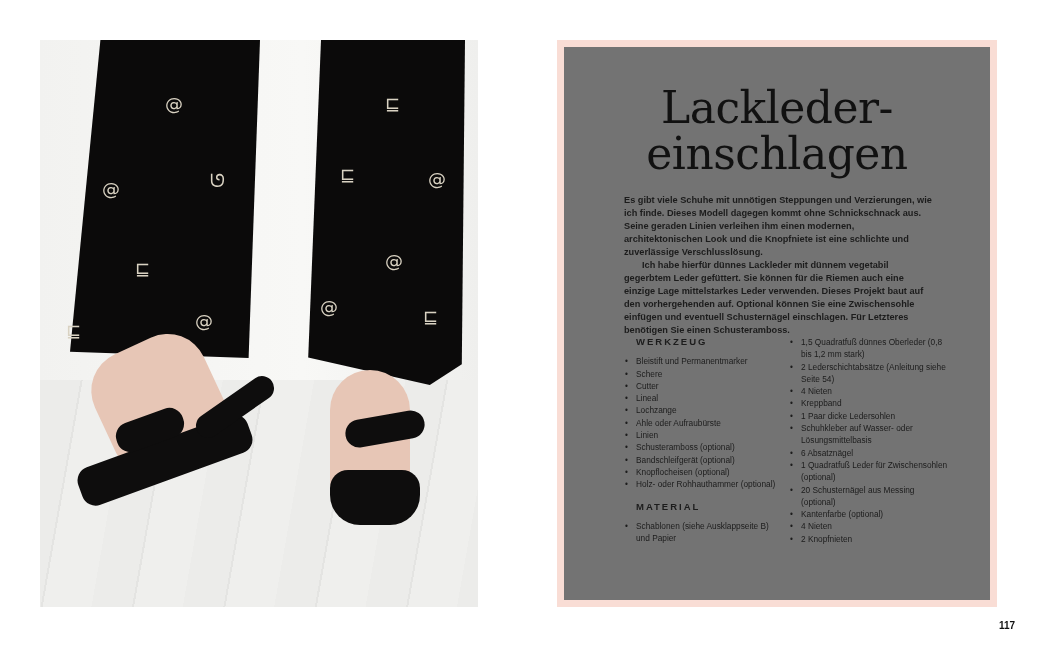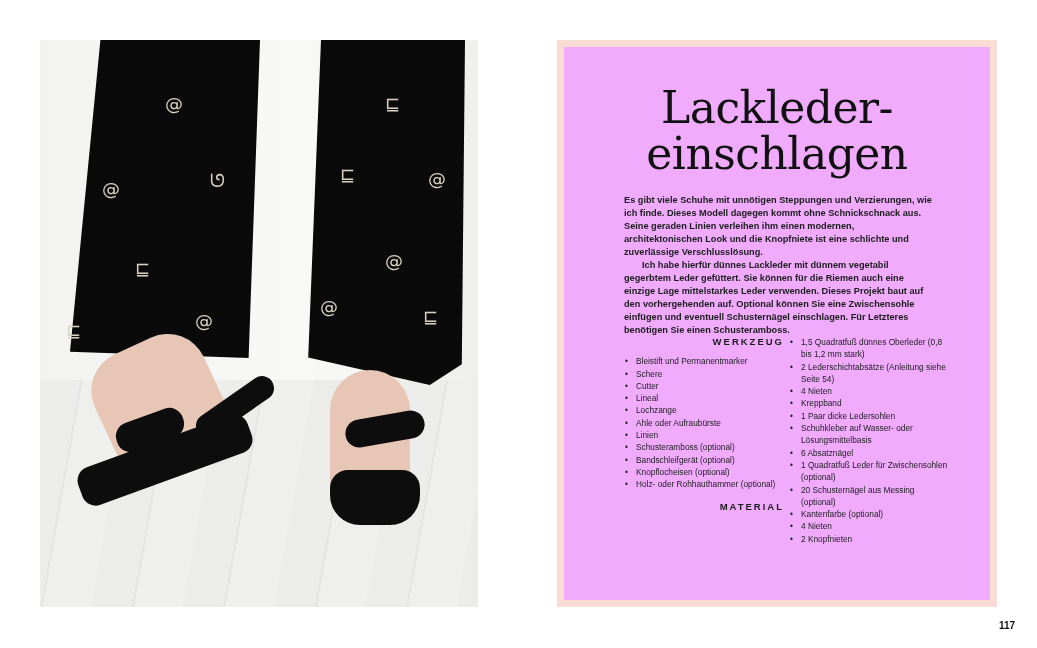--- a/index.html
+++ b/index.html
@@ -6,29 +6,29 @@
     body { width:1037px; height:648px; background:#ffffff; position:relative; overflow:hidden; font-family:"Liberation Sans", sans-serif; color:#1a1a1a; }
     .photo { position:absolute; left:40px; top:40px; width:438px; height:567px; background:linear-gradient(180deg,#f4f4f2 0%, #ededeb 55%, #e8e8e6 100%); overflow:hidden; }
     .wall { position:absolute; left:0; top:0; width:100%; height:62%; background:linear-gradient(90deg,#f2f2f0,#f8f8f6 60%,#efefed); }
     .floor { position:absolute; left:0; top:60%; width:100%; height:40%; background:repeating-linear-gradient(100deg,#ececea 0 40px,#e4e4e2 40px 42px,#efefed 42px 90px); }
     .leg { position:absolute; background:#0b0a0a; }
     .leg.left { left:30px; top:0; width:190px; height:318px; clip-path:polygon(16% 0,100% 0,94% 100%,0 98%); }
     .leg.right { left:265px; top:0; width:160px; height:345px; clip-path:polygon(10% 0,100% 0,98% 94%,78% 100%,2% 92%); }
     .motif { position:absolute; color:#d9d2c2; font-family:"DejaVu Sans", sans-serif; font-size:18px; line-height:1; }
     .skin { position:absolute; background:#e7c6b6; border-radius:40px; }
     .sandal { position:absolute; background:#0e0d0d; border-radius:14px; }
-    .frame { position:absolute; left:557px; top:40px; width:426px; height:553px; border:7px solid #f9ddd5; background:#f0abfc; }
+    .frame { position:absolute; left:557px; top:40px; width:426px; height:553px; border:7px solid #f9ddd5; background:#737373; }
     .title { position:absolute; left:0; width:100%; top:38px; text-align:center; font-family:"DejaVu Serif", serif; font-size:44px; line-height:46px; color:#111; letter-spacing:-0.5px; }
     .intro { position:absolute; left:60px; top:147px; width:310px; font-size:9.2px; line-height:13px; font-weight:bold; color:#1c1c1c; }
     .intro p { margin:0; }
     .intro p.indent { text-indent:18px; }
     .col { position:absolute; font-size:8.3px; line-height:12.3px; color:#1c1c1c; }
     .col.left { left:60px; top:289px; width:160px; }
     .col.right { left:225px; top:289px; width:160px; }
-    .sec-h { text-align:right; font-weight:bold; font-size:9.5px; letter-spacing:2px; margin:0 0 7px 0; padding-left:12px; }
+    .sec-h { text-align:left; font-weight:bold; font-size:9.5px; letter-spacing:2px; margin:0 0 7px 0; padding-left:12px; }
     ul { list-style:none; margin:0; padding:0; }
     li { position:relative; padding-left:12px; margin:0; }
     li::before { content:"•"; position:absolute; left:1px; top:0; }
     .sec-gap { height:10px; }
     .pagenum { position:absolute; left:999px; top:620px; font-size:10px; font-weight:bold; color:#111; }
   </style>
 </head>
 <body>
 
 <div class="photo">
@@ -79,20 +79,21 @@
       <li>Ahle oder Aufraubürste</li>
       <li>Linien</li>
       <li>Schusteramboss (optional)</li>
       <li>Bandschleifgerät (optional)</li>
       <li>Knopflocheisen (optional)</li>
       <li>Holz- oder Rohhauthammer (optional)</li>
     </ul>
     <div class="sec-gap"></div>
     <div class="sec-h">MATERIAL</div>
     <ul>
+      <li>Schablonen (siehe Ausklappseite B) und Papier</li>
     </ul>
   </div>
 
   <div class="col right">
     <ul>
       <li>1,5 Quadratfuß dünnes Oberleder (0,8 bis 1,2 mm stark)</li>
       <li>2 Lederschichtabsätze (Anleitung siehe Seite 54)</li>
       <li>4 Nieten</li>
       <li>Kreppband</li>
       <li>1 Paar dicke Ledersohlen</li>

